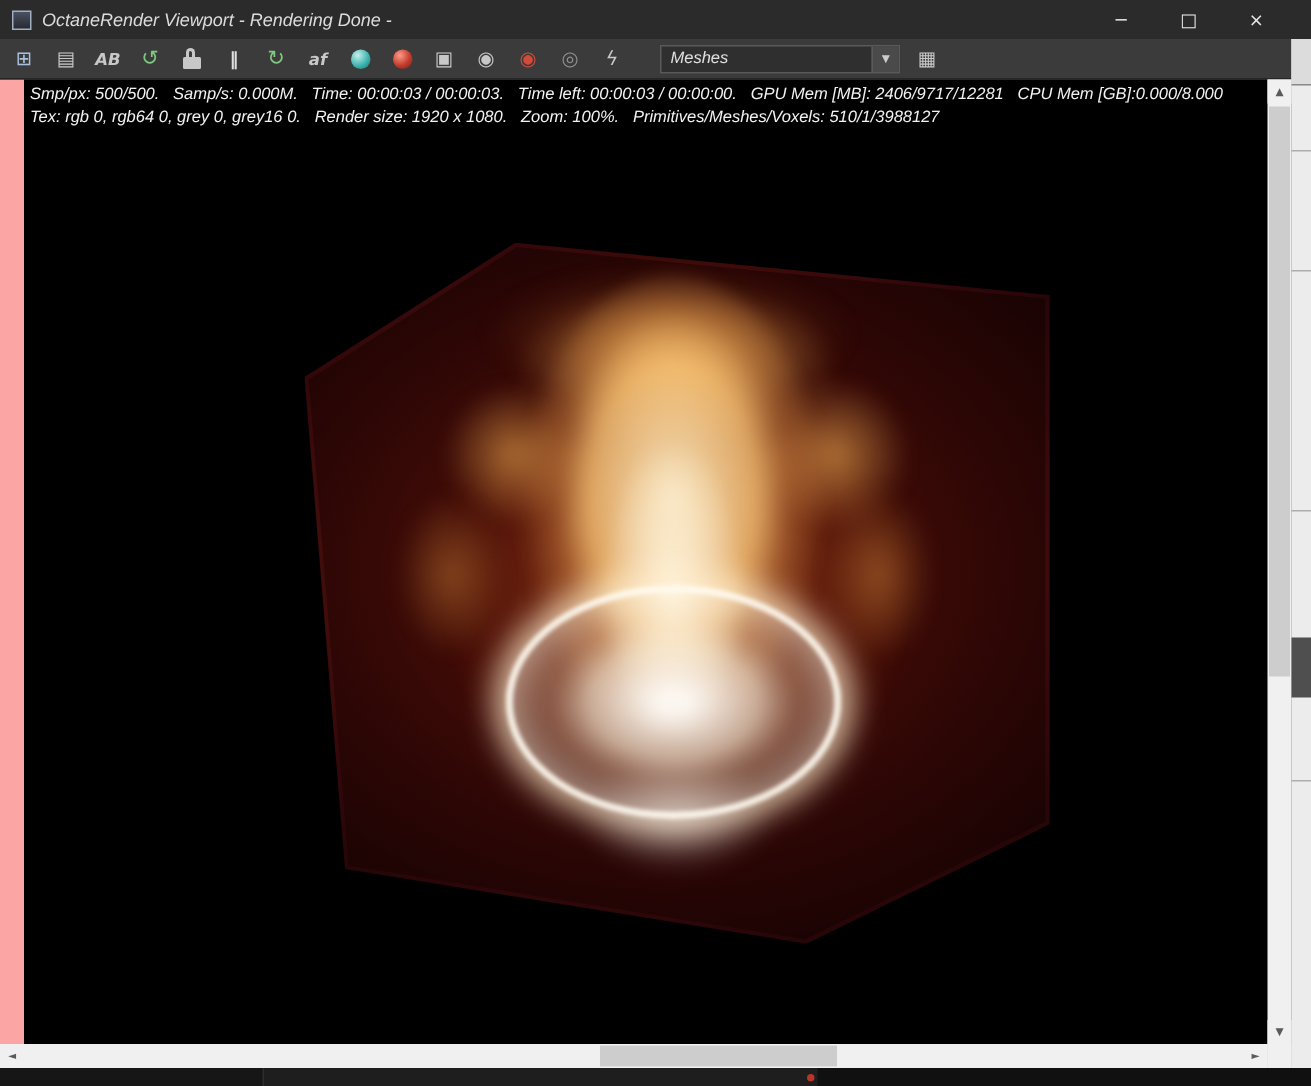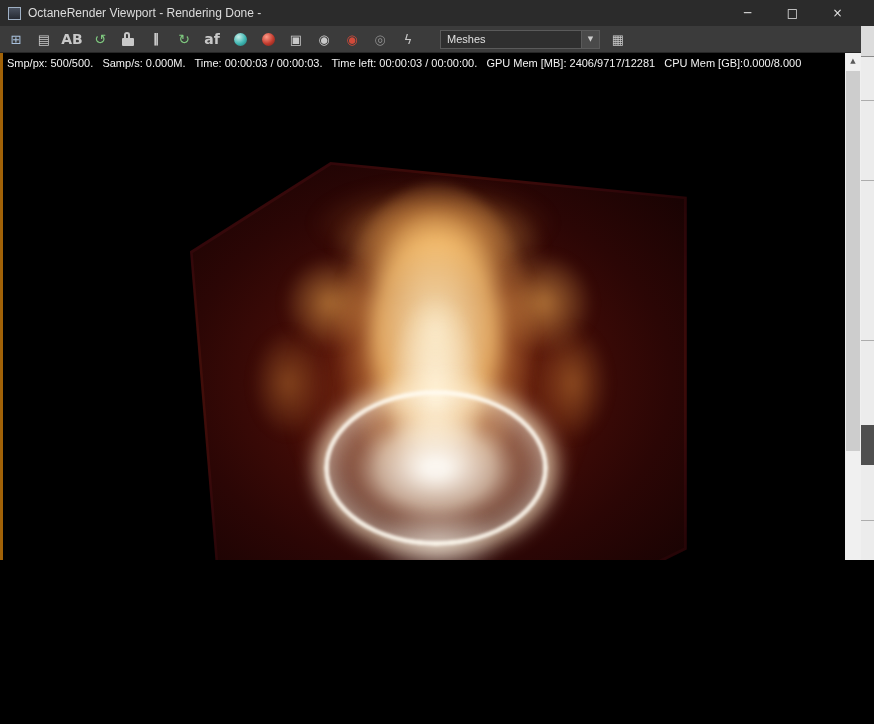--- a/index.html
+++ b/index.html
@@ -1,44 +1,44 @@
 <!DOCTYPE html>
 <html><head>
 <meta charset="utf-8">
 <style>
   html,body{margin:0;padding:0;background:#000;}
-  .window{position:relative;width:874px;height:560px;overflow:hidden;background:#a16207;font-family:"Liberation Sans",sans-serif;}
+  .window{position:relative;width:874px;height:724px;overflow:hidden;background:#fca5a5;font-family:"Liberation Sans",sans-serif;font-style:italic;}
 
   
   .titlebar{position:absolute;top:0;left:0;width:874px;height:26px;background:#2b2b2b;display:flex;align-items:center;}
   .app-icon{width:13px;height:13px;margin:0 7px 0 8px;border:1px solid #9fb0c4;background:linear-gradient(#4a5260,#262a33);box-sizing:border-box;}
   .title{font-size:12px;color:#dcdcdc;}
   .win-controls{margin-left:auto;margin-right:14px;display:flex;height:100%;}
   .win-btn{width:45px;height:100%;display:flex;align-items:center;justify-content:center;color:#e6e6e6;font-size:12px;font-family:"DejaVu Sans",sans-serif;cursor:default;}
 
   
   .toolbar{position:absolute;top:26px;left:0;width:861px;height:27px;background:#3b3b3b;border-bottom:1px solid #262626;display:flex;align-items:center;padding-left:6px;box-sizing:border-box;gap:8px;}
   .tb-icon{width:20px;height:20px;display:flex;align-items:center;justify-content:center;font-family:"DejaVu Sans",sans-serif;font-size:13px;color:#c8c8c8;line-height:1;}
   .tb-icon.blue{color:#a8c0dc;}
   .tb-icon.green{color:#7fc87f;font-size:14px;}
   .tb-icon.red{color:#d14a3a;}
   .tb-icon.dim{color:#909090;}
-  .tb-icon.txt{font-size:14px;font-weight:bold;letter-spacing:0;}
+  .tb-icon.txt{font-size:11px;font-weight:bold;letter-spacing:0;}
   .tb-icon.pause{font-weight:bold;font-size:12px;color:#e0e0e0;}
   .ball{width:13px;height:13px;border-radius:50%;}
   .ball.teal{background:radial-gradient(circle at 35% 30%, #c8efe9, #3fb6b2 55%, #1c6e6a);}
   .ball.redb{background:radial-gradient(circle at 35% 30%, #ff9a88, #c23b2e 55%, #701e16);}
   .lockshape{position:relative;width:12px;height:14px;}
   .lockshape::before{content:"";position:absolute;top:0;left:2px;width:6px;height:6px;border:2px solid #c8c8c8;border-bottom:none;border-radius:4px 4px 0 0;box-sizing:border-box;}
   .lockshape::after{content:"";position:absolute;bottom:0;left:0;width:12px;height:8px;background:#c8c8c8;border-radius:1px;}
   .dropdown{margin-left:14px;width:160px;height:19px;background:#2f2f2f;border:1px solid #5a5a5a;display:flex;align-items:center;color:#e0e0e0;font-size:11px;padding-left:6px;box-sizing:border-box;cursor:default;}
   .dropdown .chev{margin-left:auto;width:17px;height:100%;display:flex;align-items:center;justify-content:center;background:#4a4a4a;border-left:1px solid #5a5a5a;font-size:7px;color:#cccccc;font-family:"DejaVu Sans",sans-serif;}
 
   
-  .render-area{position:absolute;top:53px;left:3px;width:845px;height:643px;background:#000;overflow:hidden;}
+  .render-area{position:absolute;top:53px;left:16px;width:845px;height:643px;background:#000;overflow:hidden;}
   .status{position:absolute;top:3px;left:4px;color:#f2f2f2;font-size:11px;line-height:15px;z-index:30;}
   .status-line{white-space:pre;}
 
   .cube{clip-path:polygon(5% 21%, 31% 3%, 97% 10%, 97% 81%, 67% 97%, 10% 87%);}
   .box-rim{position:absolute;left:160px;top:94px;width:540px;height:497px;background:radial-gradient(ellipse 70% 60% at 50% 45%, #7a2f18 0%, #521409 45%, #32070a 75%, #1d0405 100%);filter:blur(1px);}
   .box-fill{position:absolute;left:163px;top:97px;width:534px;height:491px;background:radial-gradient(ellipse 65% 55% at 49% 47%, #5a150c 0%, #420c07 40%, #2b0605 70%, #190303 100%);}
 
   .blob{position:absolute;border-radius:50%;}
   .glow{left:230px;top:130px;width:410px;height:430px;background:radial-gradient(closest-side, rgba(255,150,60,0.30), rgba(255,120,40,0.12) 55%, transparent 75%);filter:blur(6px);}
   .rust{left:260px;top:110px;width:340px;height:120px;background:radial-gradient(closest-side, rgba(166,94,36,0.55), transparent 72%);filter:blur(7px);}
@@ -117,20 +117,21 @@
     <div class="dropdown">
       <span>Meshes</span>
       <span class="chev">▼</span>
     </div>
     <span class="tb-icon">▦</span>
   </div>
 
   <div class="render-area">
     <div class="status">
       <div class="status-line">Smp/px: 500/500.   Samp/s: 0.000M.   Time: 00:00:03 / 00:00:03.   Time left: 00:00:03 / 00:00:00.   GPU Mem [MB]: 2406/9717/12281   CPU Mem [GB]:0.000/8.000</div>
+      <div class="status-line">Tex: rgb 0, rgb64 0, grey 0, grey16 0.   Render size: 1920 x 1080.   Zoom: 100%.   Primitives/Meshes/Voxels: 510/1/3988127</div>
     </div>
 
     <div class="box-rim cube"></div>
     <div class="box-fill cube"></div>
     <div class="blob glow"></div>
     <div class="blob rust"></div>
     <div class="blob b1"></div>
     <div class="blob b2"></div>
     <div class="blob b3"></div>
     <div class="blob b4"></div>

